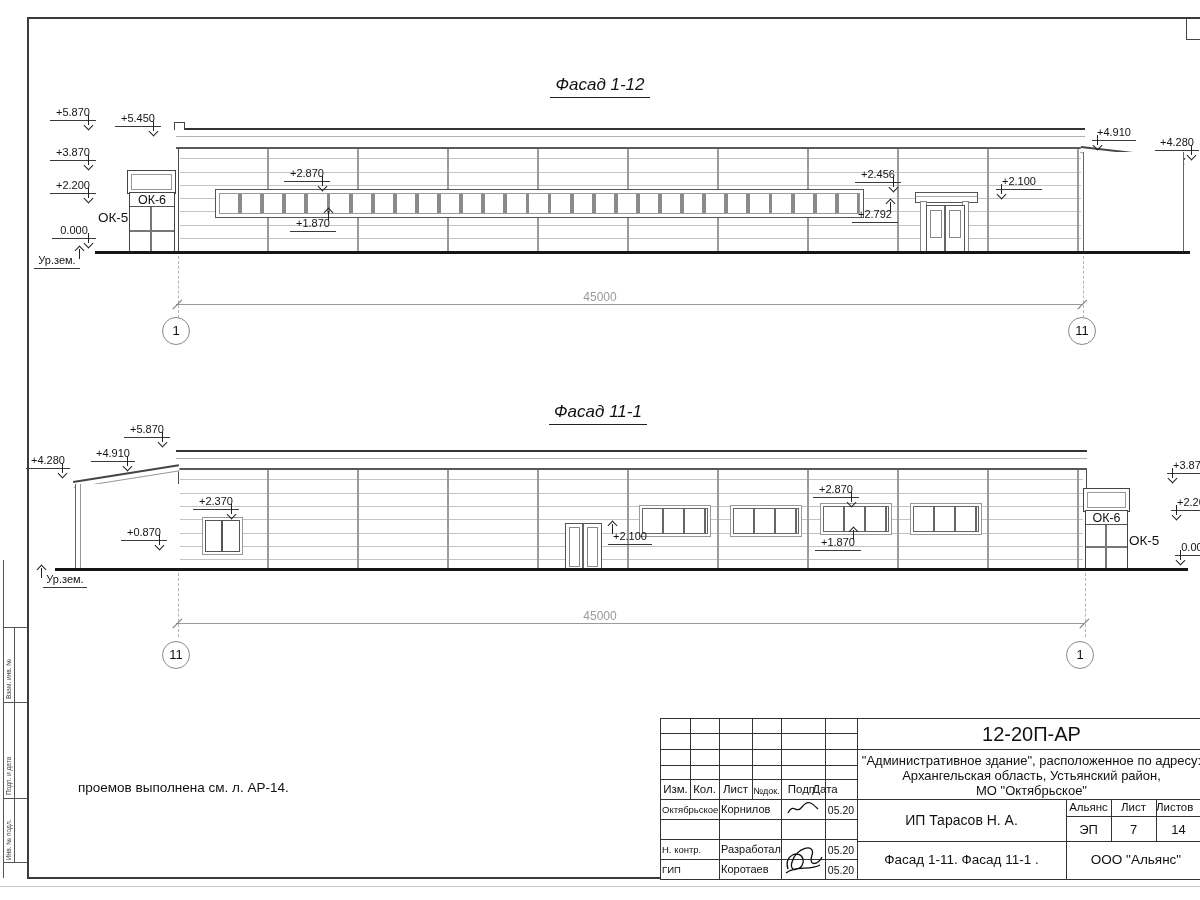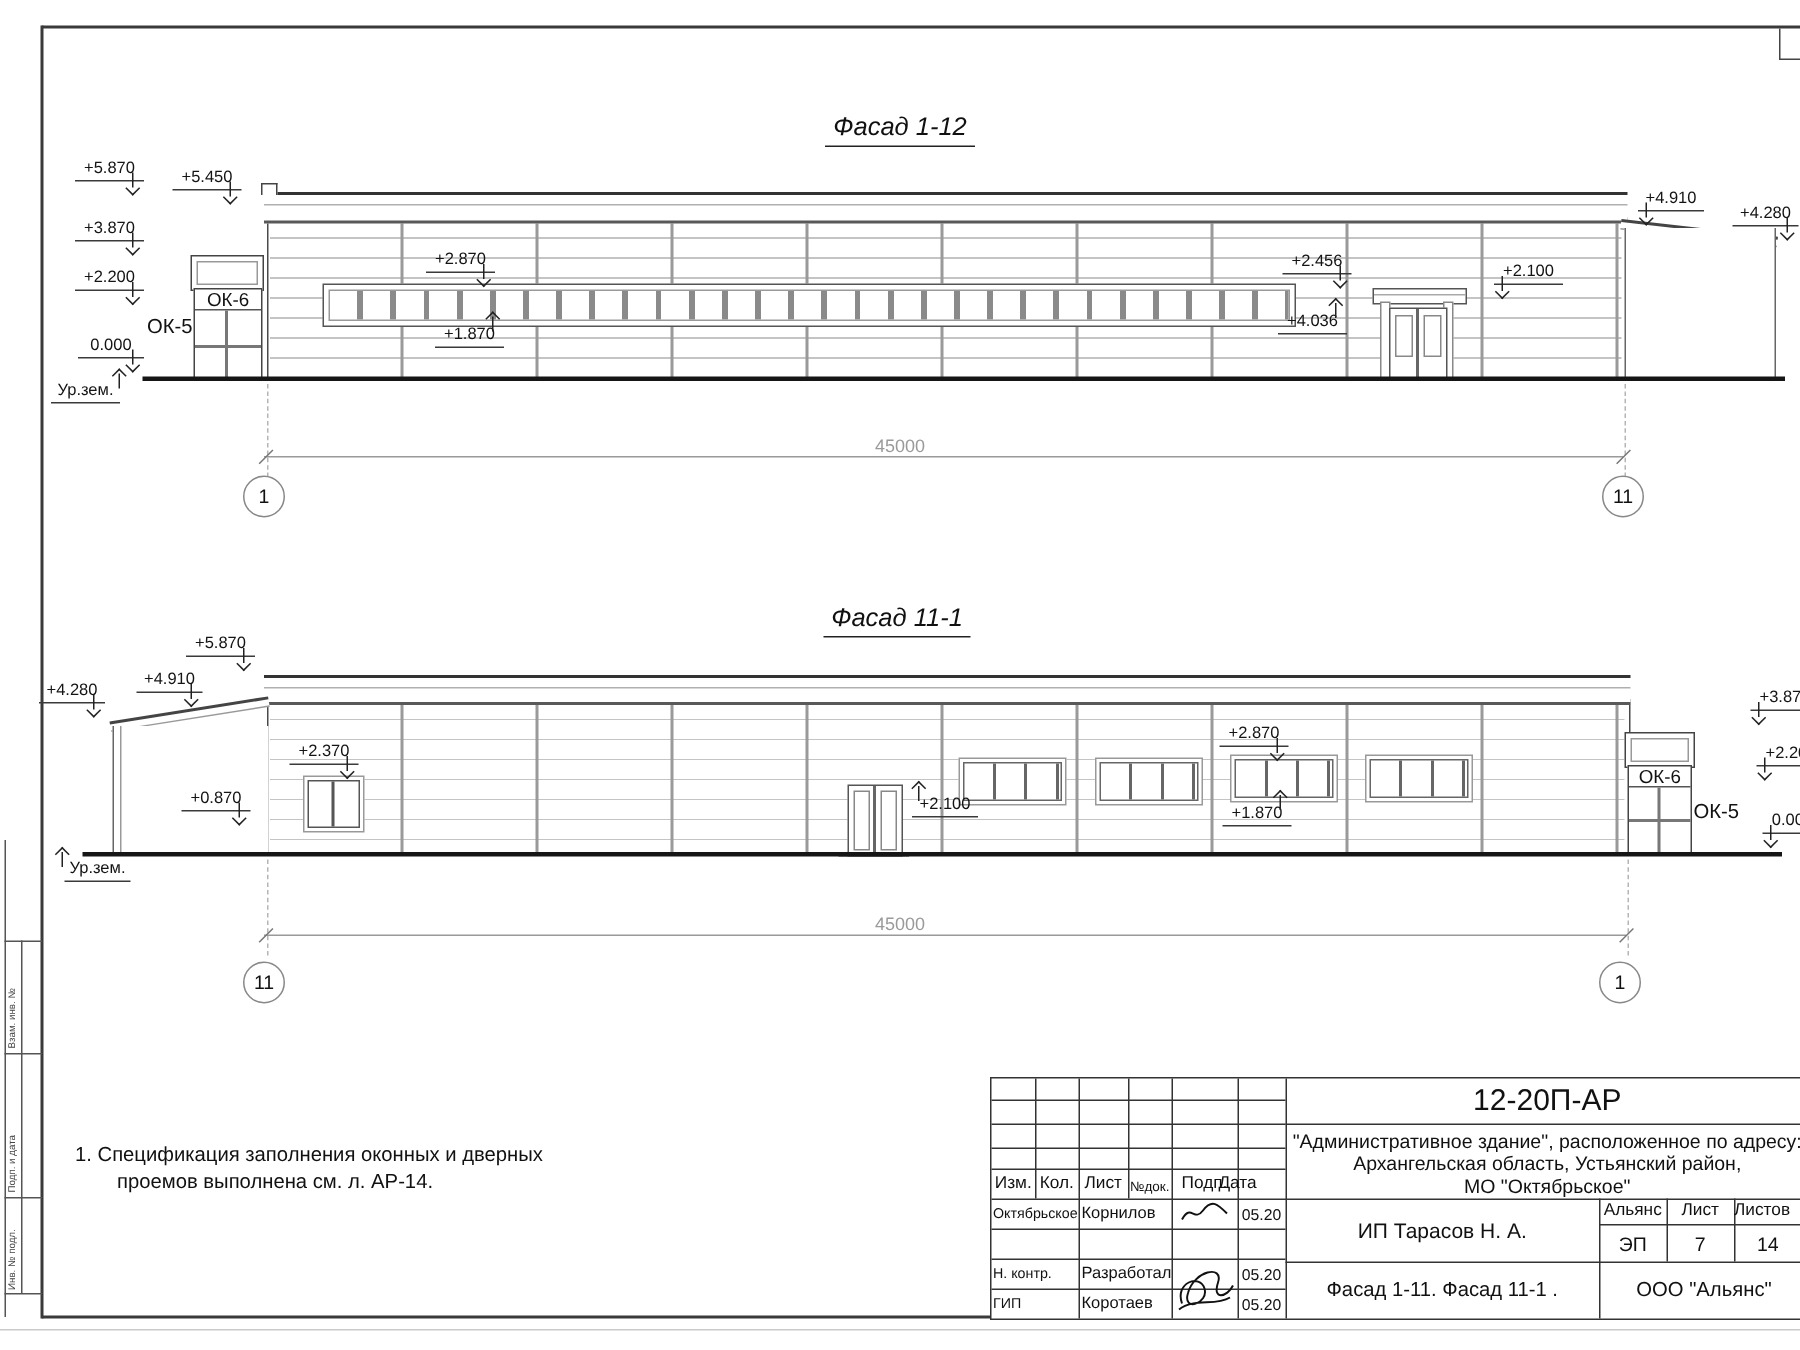--- a/index.html
+++ b/index.html
@@ -143,21 +143,21 @@
     </div>
   <div class="em" style="left:290px;top:218px;width:46px">
       <span class="val">+1.870</span>
       <i class="earr up" style="right:3px;top:-12px"></i>
     </div>
   <div class="em" style="left:855px;top:169px;width:46px">
       <span class="val">+2.456</span>
       <i class="earr" style="right:3px;top:100%"></i>
     </div>
   <div class="em" style="left:852px;top:209px;width:46px">
-      <span class="val">+4.036</span>
+      <span class="val">+2.792</span>
       <i class="earr up" style="right:3px;top:-12px"></i>
     </div>
   <div class="em" style="left:996px;top:176px;width:46px">
       <span class="val">+2.100</span>
       <i class="earr" style="left:1px;top:100%"></i>
     </div>
   <div class="em" style="left:1092px;top:127px;width:44px">
       <span class="val">+4.910</span>
       <i class="earr" style="left:1px;top:100%"></i>
     </div>
@@ -285,21 +285,20 @@
 
   <div class="ldr" style="left:178px;top:573px;height:64px"></div>
   <div class="ldr" style="left:1085px;top:573px;height:64px"></div>
   <div class="dml" style="left:176px;top:623px;width:908px"></div>
   <div class="dtk" style="left:171px;top:623px"></div>
   <div class="dtk" style="left:1078px;top:623px"></div>
   <div class="dimtxt" style="left:555px;top:609px;width:90px">45000</div>
   <div class="bub" style="left:162px;top:641px">11</div>
   <div class="bub" style="left:1066px;top:641px">1</div>
 
-  <div class="abs" style="left:50px;top:762px;font-size:13.5px">1. Спецификация заполнения оконных и дверных</div>
   <div class="abs" style="left:78px;top:780px;font-size:13.5px">проемов выполнена см. л. АР-14.</div>
 
   <div id="tb">
 
     <div class="tl" style="left:29px;top:0;height:80px"></div>
     <div class="tl" style="left:58px;top:0;height:160px"></div>
     <div class="tl" style="left:91px;top:0;height:80px"></div>
     <div class="tl" style="left:120px;top:0;height:160px"></div>
     <div class="tl" style="left:164px;top:0;height:160px"></div>
     <div class="tl" style="left:196px;top:0;height:160px"></div>

